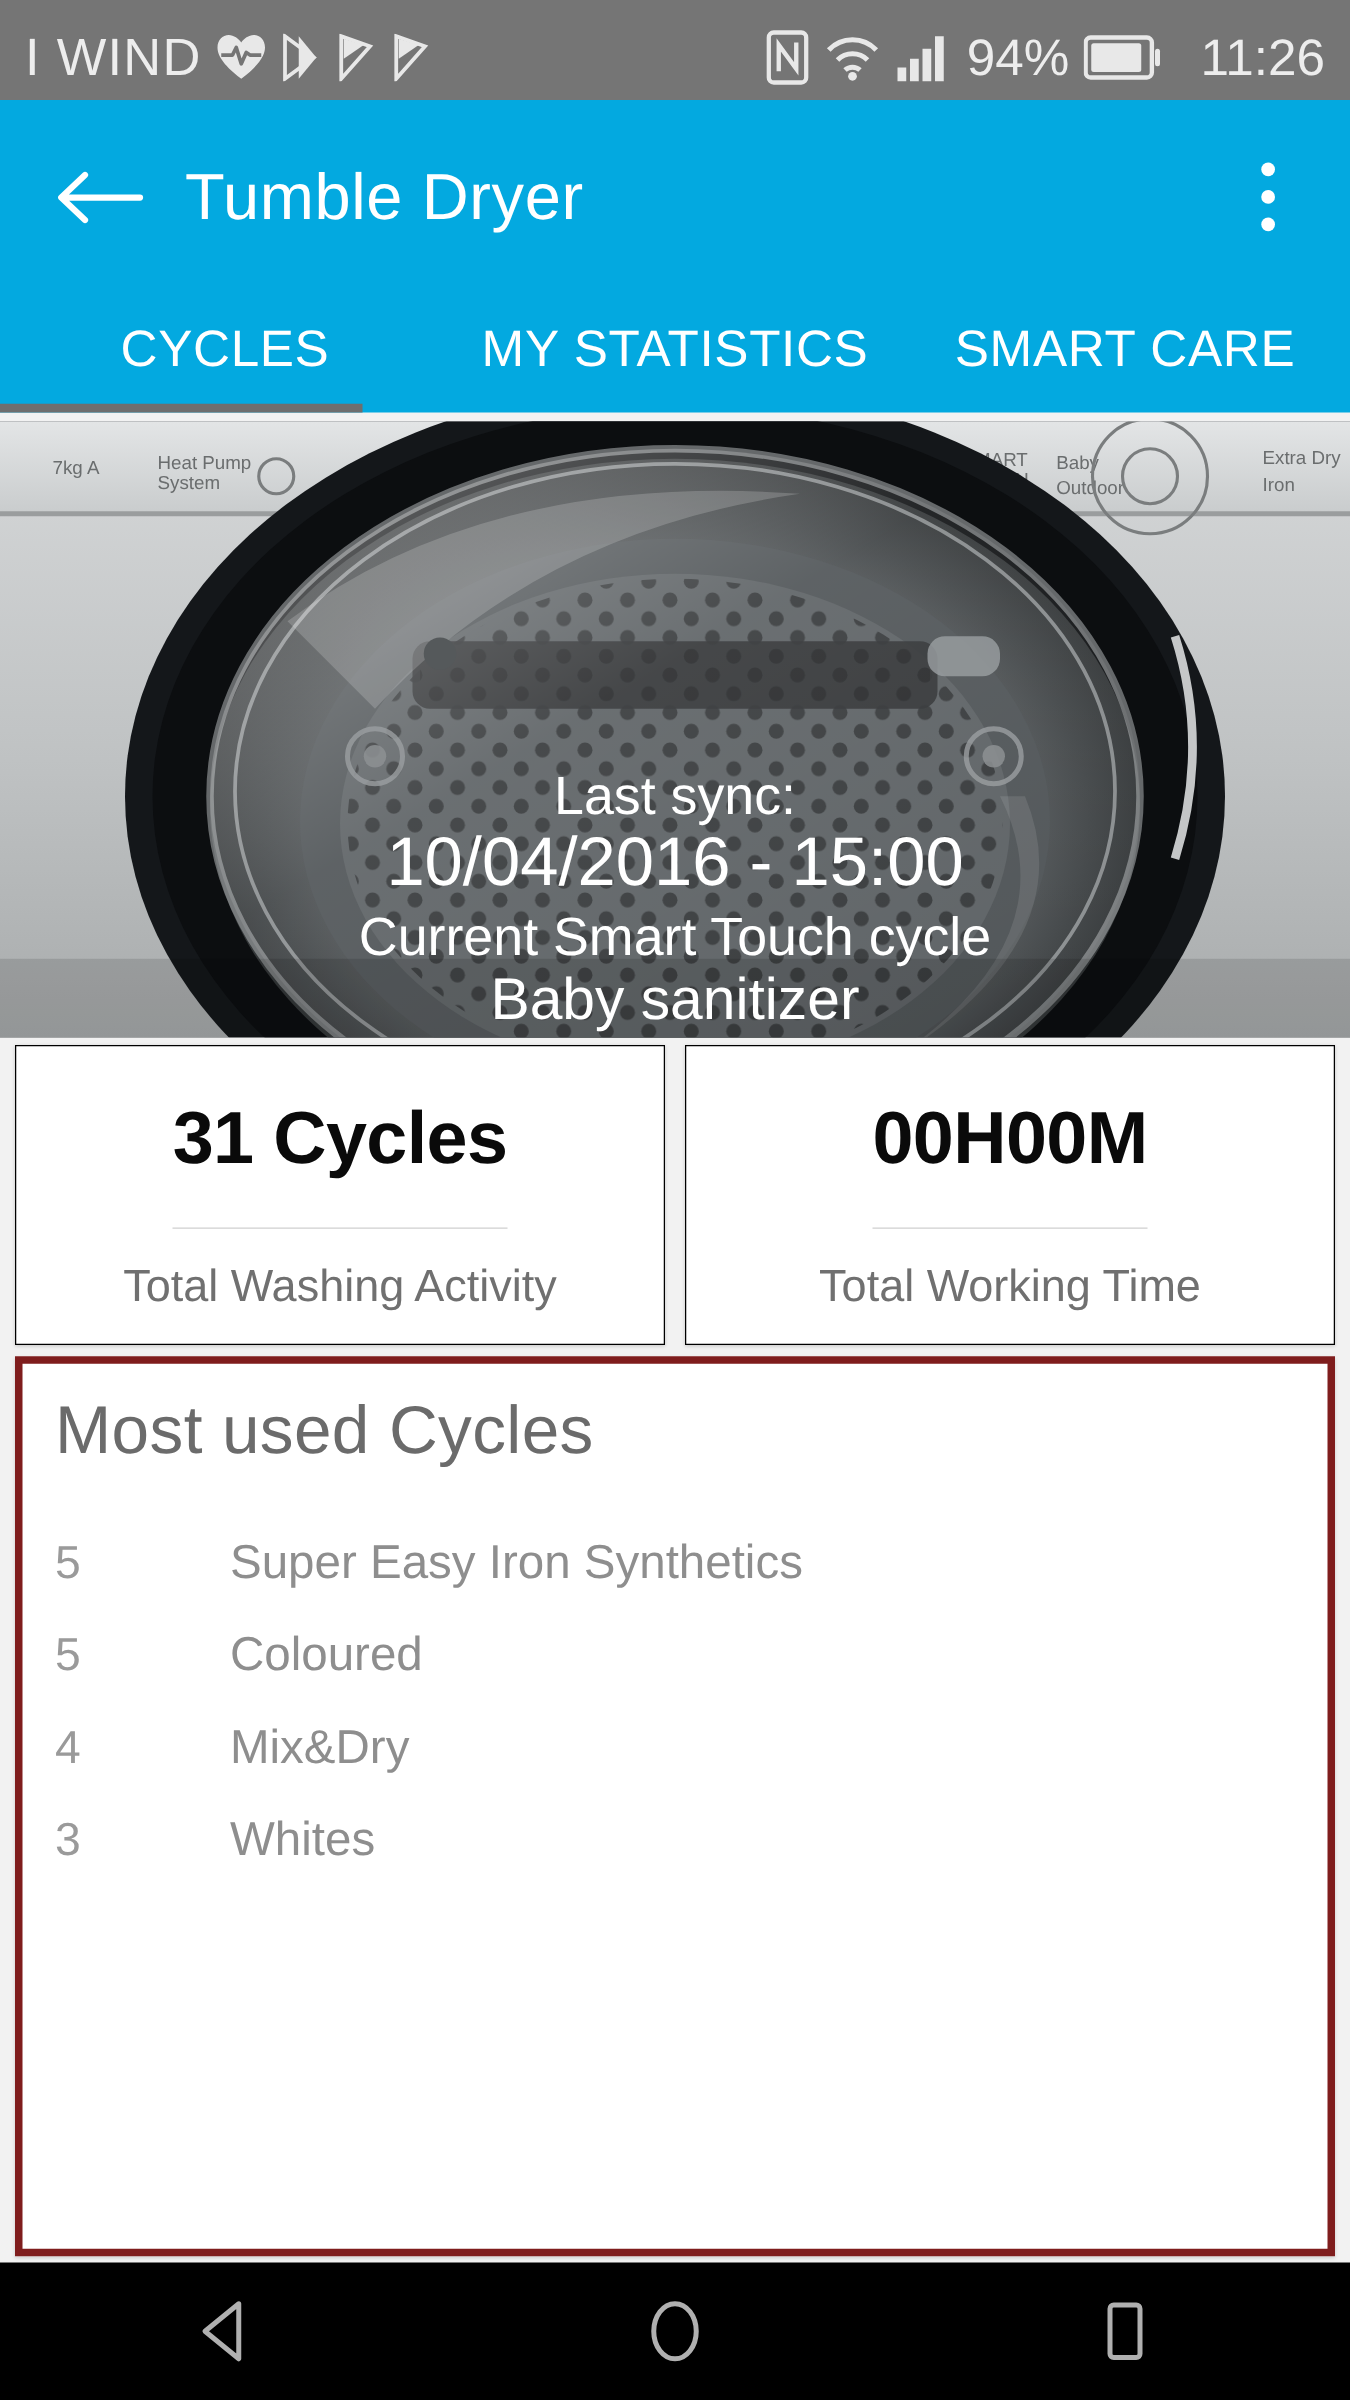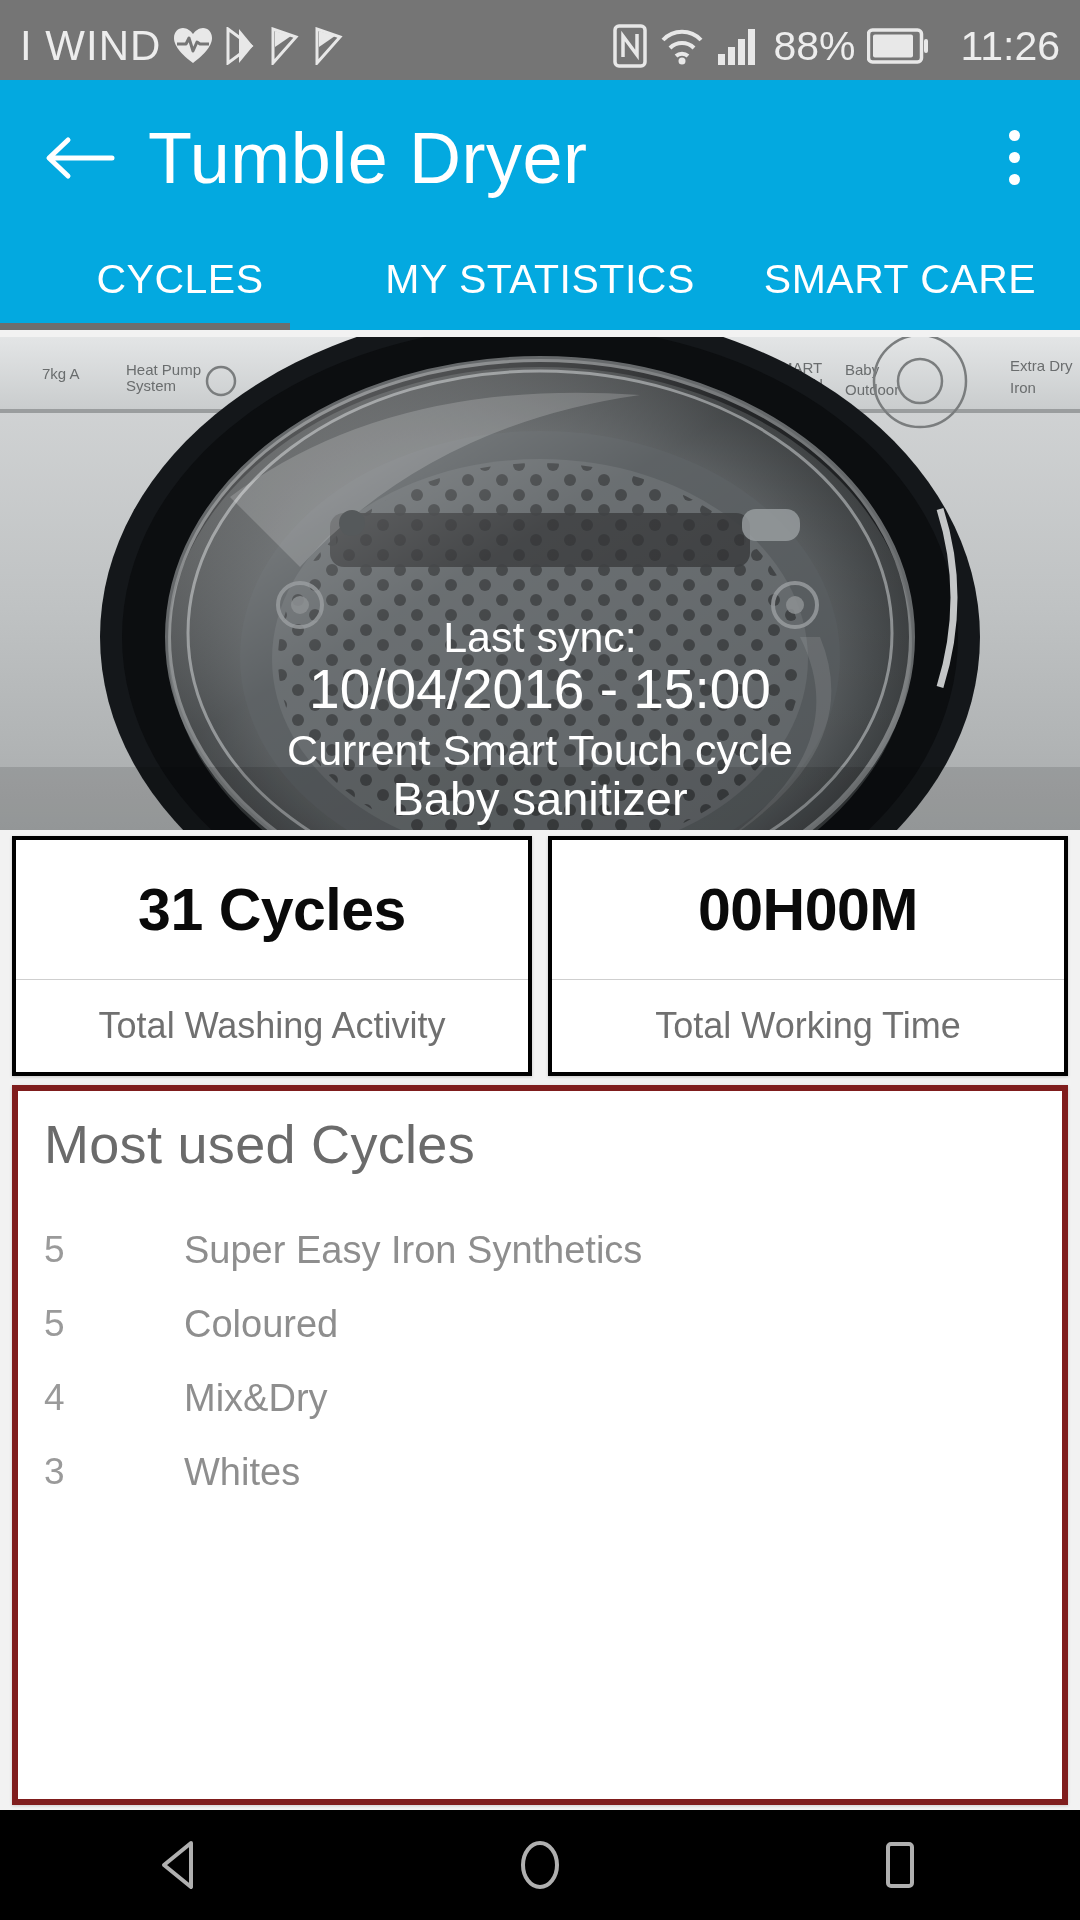--- a/index.html
+++ b/index.html
@@ -31,21 +31,21 @@
     background:#03a9e0;
   }
   .appbar-top {
     position:relative; height:155px; display:flex; align-items:center;
   }
   .back-btn {
     width:120px; margin-left:20px; display:flex; align-items:center; justify-content:center;
     cursor:pointer;
   }
   .appbar-title {
-    font-size:72px; color:#ffffff; font-weight:400; letter-spacing:0.5px;
+    font-size:52px; color:#ffffff; font-weight:400; letter-spacing:0.5px;
     margin-left:8px;
   }
   .overflow-btn {
     position:absolute; right:36px; top:50%; transform:translateY(-50%);
     width:60px; height:90px; display:flex; flex-direction:column;
     align-items:center; justify-content:center; gap:11px; cursor:pointer;
   }
   .dot { width:11px; height:11px; border-radius:50%; background:#ffffff; }
 
   
@@ -79,23 +79,23 @@
   .hl-date  { font-size:55px; font-weight:300; margin-top:2px; }
   .hl-cyclelabel { font-size:43px; font-weight:300; margin-top:10px; }
   .hl-cycle { font-size:47px; font-weight:300; margin-top:2px; }
 
   
   .cards-row {
     position:absolute; top:836px; left:0; width:1080px; height:240px;
     display:flex; gap:16px; padding:0 12px;
   }
   .stat-card {
-    flex:1; background:#ffffff; border:4px solid #000000;
+    flex:1; background:#ffffff; border:1px solid #000000;
     box-shadow:0 1px 3px rgba(0,0,0,0.18);
-    display:flex; flex-direction:column;
+    display:flex; flex-direction:column;align-items:center;
   }
   .stat-value-wrap {
     flex:1; display:flex; align-items:center; justify-content:center;
     border-bottom:1px solid #cfcfcf;
   }
   .stat-value { font-size:59px; color:#0a0a0a; font-weight:700; letter-spacing:-0.5px; }
   .stat-label-wrap {
     height:92px; display:flex; align-items:center; justify-content:center;
   }
   .stat-label { font-size:36px; color:#707070; font-weight:300; }
@@ -177,21 +177,21 @@
           </svg>
       </span>
       <span class="sb-icon">
         <svg width="44" height="40" viewBox="0 0 44 40">
             <rect x="1" y="28" width="7" height="11" fill="#e8e8e8"></rect>
             <rect x="11" y="21" width="7" height="18" fill="#e8e8e8"></rect>
             <rect x="21" y="13" width="7" height="26" fill="#e8e8e8"></rect>
             <rect x="31" y="3" width="7" height="36" fill="#e8e8e8"></rect>
           </svg>
       </span>
-      <span class="battery-pct">88%</span>
+      <span class="battery-pct">94%</span>
       <span class="sb-icon">
         <svg width="62" height="38" viewBox="0 0 62 38">
             <rect x="1.5" y="3" width="53" height="32" rx="4" fill="none" stroke="#e8e8e8" stroke-width="3.5"></rect>
             <rect x="6" y="7.5" width="40" height="23" rx="2" fill="#e8e8e8"></rect>
             <rect x="57" y="12" width="4" height="14" rx="2" fill="#e8e8e8"></rect>
           </svg>
       </span>
       <span class="clock">11:26</span>
     </div>
   </div>

